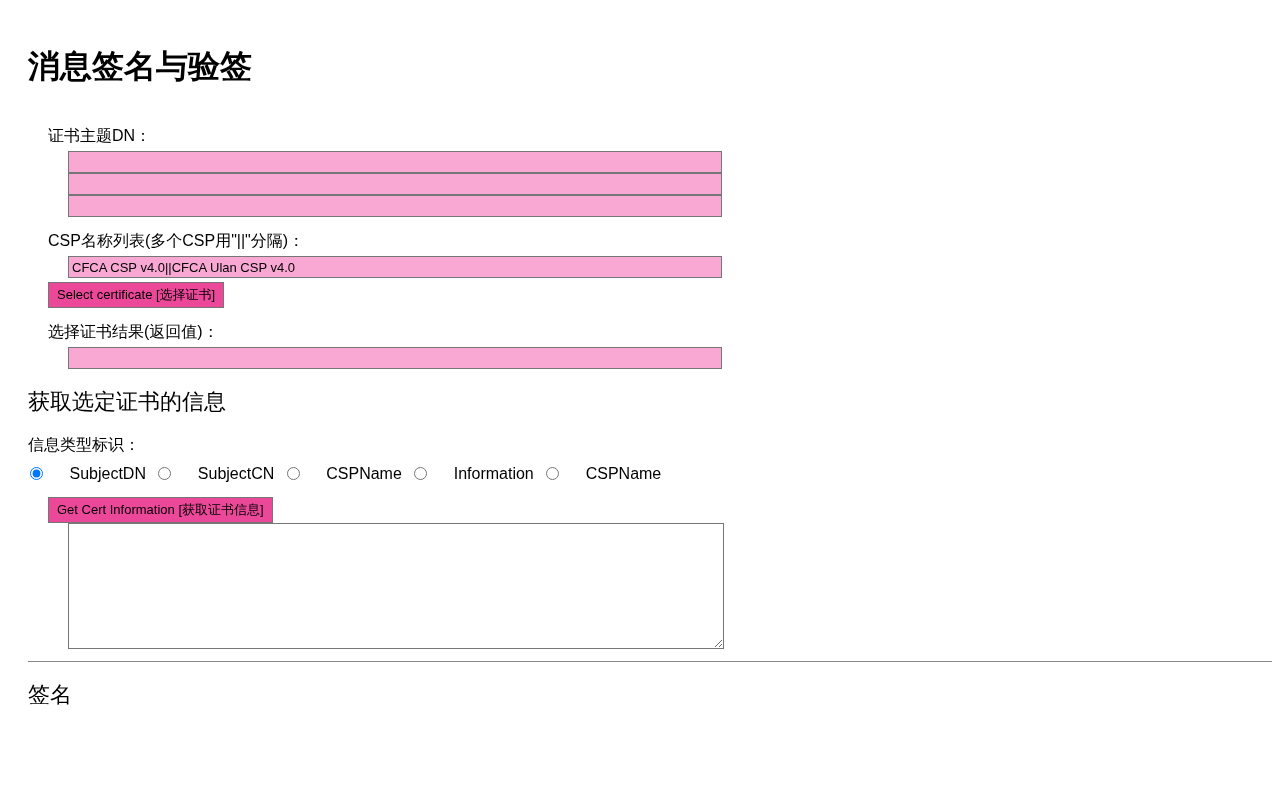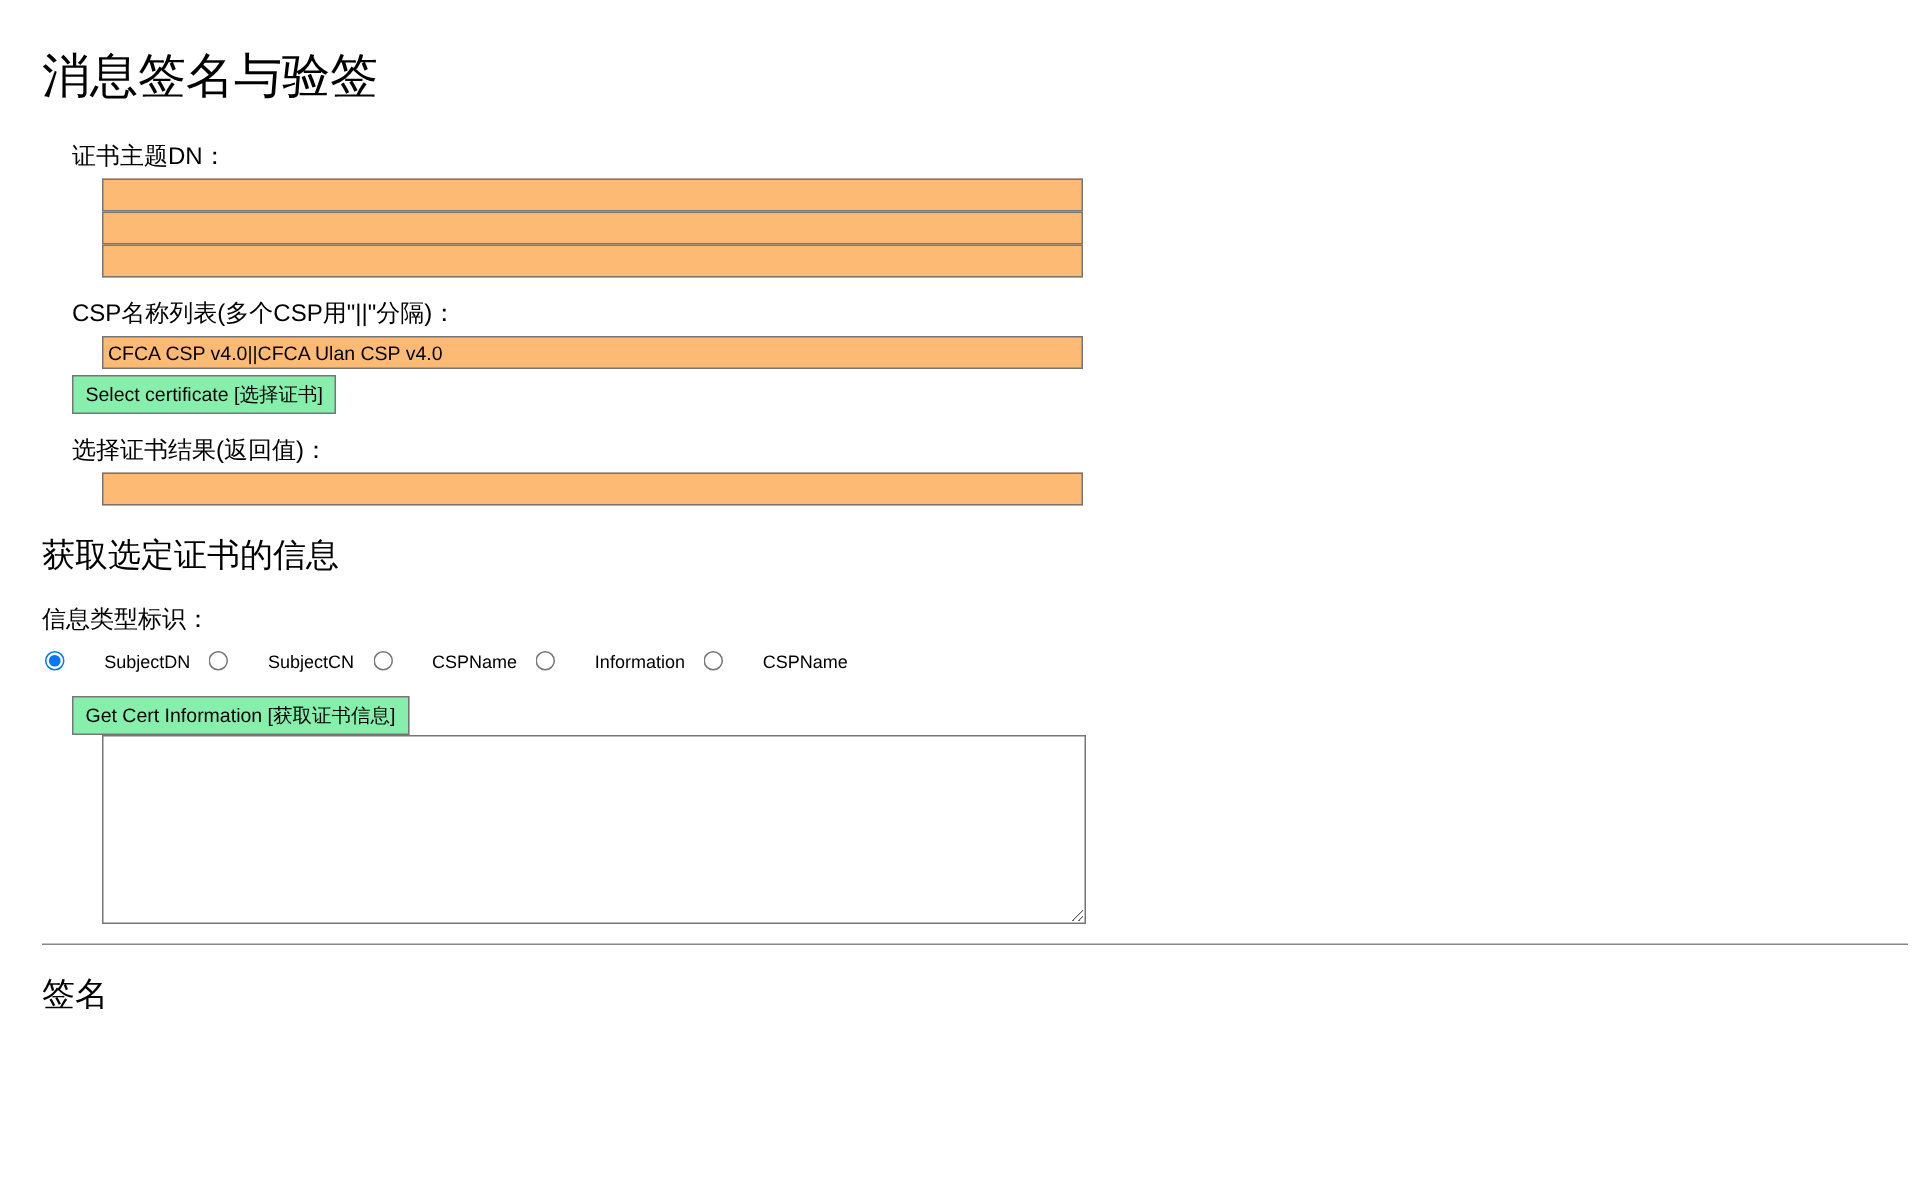--- a/index.html
+++ b/index.html
@@ -9,72 +9,72 @@
   body {
     font-family: "Microsoft YaHei", "PingFang SC", Arial, sans-serif;
     font-size: 16px;
     margin: 0;
     padding: 8px;
     background: #ffffff;
     color: #000000;
   }
   h1 {
     font-size: 32px;
-    font-weight: normal;
-    margin: 21px 0;
+    font-weight: bold;
+    margin: 37px 0;
   }
   h2 {
     font-size: 22px;
     font-weight: normal;
     margin: 18px 0;
   }
   .label {
     display: block;
     margin: 14px 0 4px 0;
     font-size: 16px;
   }
   input[type="text"] {
     width: 654px;
     height: 22px;
     border: 1px solid #767676;
     padding: 1px 3px;
     font-family: Arial, sans-serif;
     font-size: 13px;
-    background: #fdba74;
+    background: #f9a8d4;
   }
   textarea {
     width: 656px;
     height: 126px;
     border: 1px solid #767676;
     padding: 2px 3px;
     font-family: Arial, sans-serif;
     font-size: 13px;
     resize: both;
     background: #ffffff;
   }
   button {
     font-family: Arial, sans-serif;
     font-size: 13px;
     padding: 3px 8px;
     border: 1px solid #767676;
-    background: #86efac;
+    background: #ec4899;
     cursor: pointer;
     margin-top: 4px;
   }
   hr {
     border: none;
     border-top: 1px solid #888888;
     margin: 8px 0;
   }
   .radio-row {
     margin: 8px 0 10px 0;
   }
   .radio-row label {
     margin-right: 6px;
-    font-size: 12px;
+    font-size: 16px;
     vertical-align: middle;
   }
   input[type="radio"] {
     margin: 0 2px 0 2px;
     vertical-align: middle;
   }
 </style>
 </head>
 <body>
 

